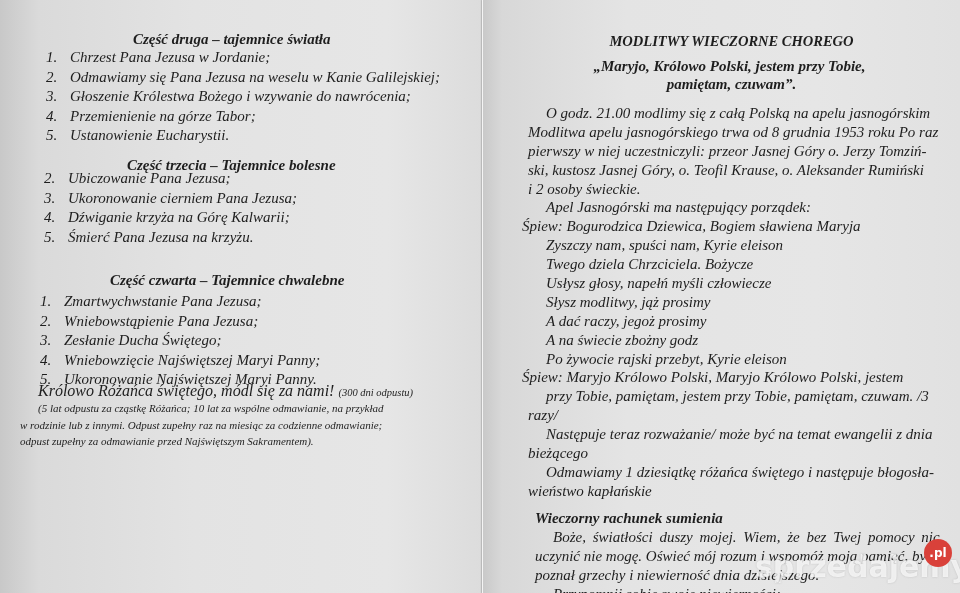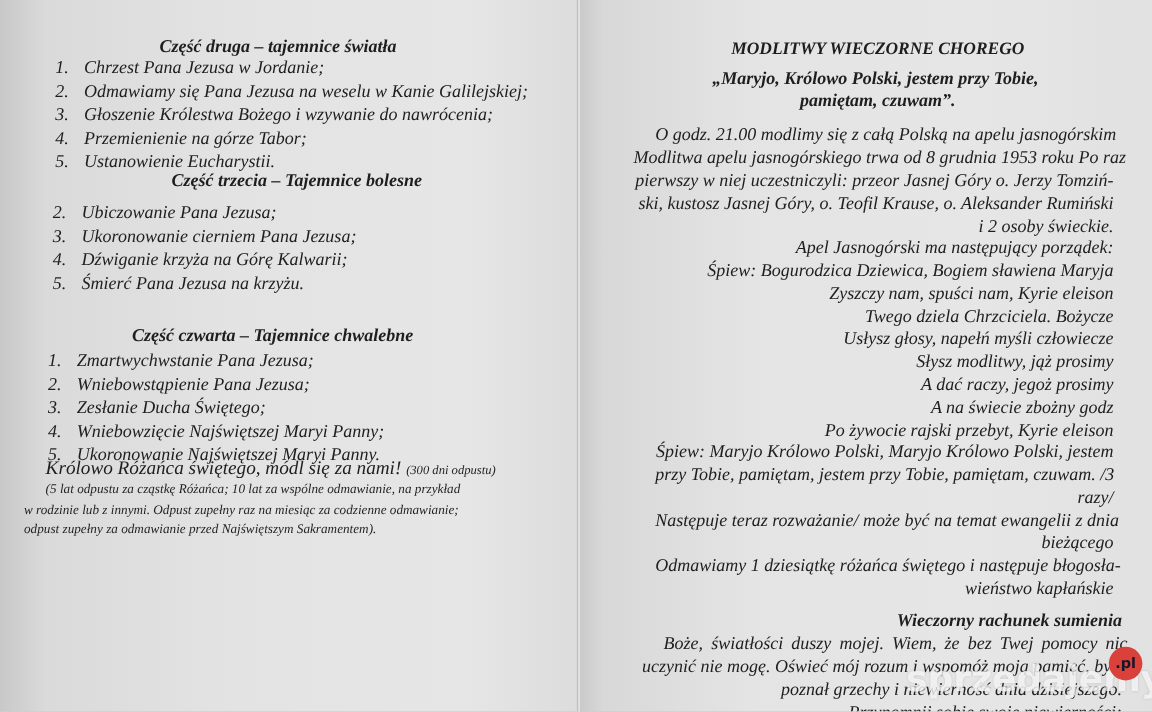--- a/index.html
+++ b/index.html
@@ -42,53 +42,53 @@
     }
     .indulgence .line { display:block; white-space:nowrap; }
     .indulgence .line.first { padding-left:18px; }
 
     .r-title {
       position:absolute; left:0; width:477px; text-align:center; font-weight:bold; white-space:nowrap;
     }
     .r-body {
       position:absolute; left:46px; top:130px; width:400px; font-size:15px;
     }
-    .r-body .line { height:18.9px; line-height:18.9px; white-space:nowrap; display:block;text-align:right; }
+    .r-body .line { height:18.9px; line-height:18.9px; white-space:nowrap; display:block; }
     .r-body .ind1 { padding-left:18px; }
     .r-body .bold { font-weight:bold; }
 
     .watermark {
       position:absolute; left:850px; top:535px; width:100px; height:40px;
     }
     .wm-text {
       position:absolute; left:-95px; top:14px; font-family:"DejaVu Sans", sans-serif;
       font-weight:bold; font-size:30px; color:rgba(255,255,255,0.75); letter-spacing:0px;
       white-space:nowrap; text-shadow: 0 0 2px rgba(120,120,120,0.35);
     }
     .wm-badge {
       position:absolute; left:74px; top:4px; width:28px; height:28px; border-radius:50%;
-      background:#d9413a; color:#0f172a; font-family:"DejaVu Sans", sans-serif; font-weight:bold;
+      background:#d9413a; color:#ffffff; font-family:"DejaVu Sans", sans-serif; font-weight:bold;
       font-size:12px; line-height:28px; text-align:center;
     }
   </style>
 </head>
 <body>
 
 <div class="page page-left">
 
   <div class="section-title" style="left:133px; top:31px;">Część druga – tajemnice światła</div>
   <ol class="mysteries" style="left:46px; top:48px;">
     <li><span class="num">1.</span><span>Chrzest Pana Jezusa w Jordanie;</span></li>
     <li><span class="num">2.</span><span>Odmawiamy się Pana Jezusa na weselu w Kanie Galilejskiej;</span></li>
     <li><span class="num">3.</span><span>Głoszenie Królestwa Bożego i wzywanie do nawrócenia;</span></li>
     <li><span class="num">4.</span><span>Przemienienie na górze Tabor;</span></li>
     <li><span class="num">5.</span><span>Ustanowienie Eucharystii.</span></li>
   </ol>
 
-  <div class="section-title" style="left:127px; top:143px;margin-left:16px;">Część trzecia – Tajemnice bolesne</div>
+  <div class="section-title" style="left:127px; top:157px;">Część trzecia – Tajemnice bolesne</div>
   <ol class="mysteries" style="left:44px; top:169px;">
     <li><span class="num">2.</span><span>Ubiczowanie Pana Jezusa;</span></li>
     <li><span class="num">3.</span><span>Ukoronowanie cierniem Pana Jezusa;</span></li>
     <li><span class="num">4.</span><span>Dźwiganie krzyża na Górę Kalwarii;</span></li>
     <li><span class="num">5.</span><span>Śmierć Pana Jezusa na krzyżu.</span></li>
   </ol>
 
   <div class="section-title" style="left:110px; top:272px;">Część czwarta – Tajemnice chwalebne</div>
   <ol class="mysteries" style="left:40px; top:292px;">
     <li><span class="num">1.</span><span>Zmartwychwstanie Pana Jezusa;</span></li>

